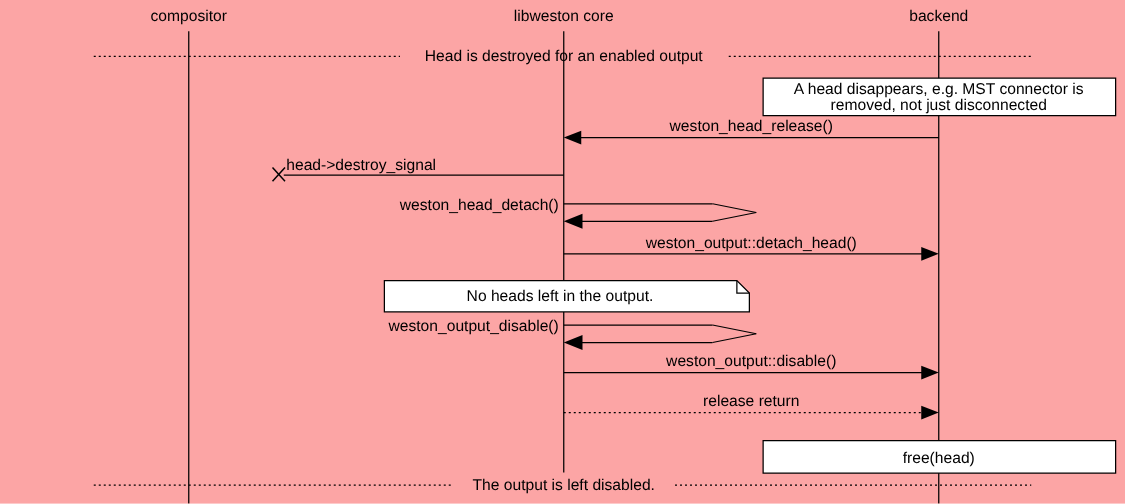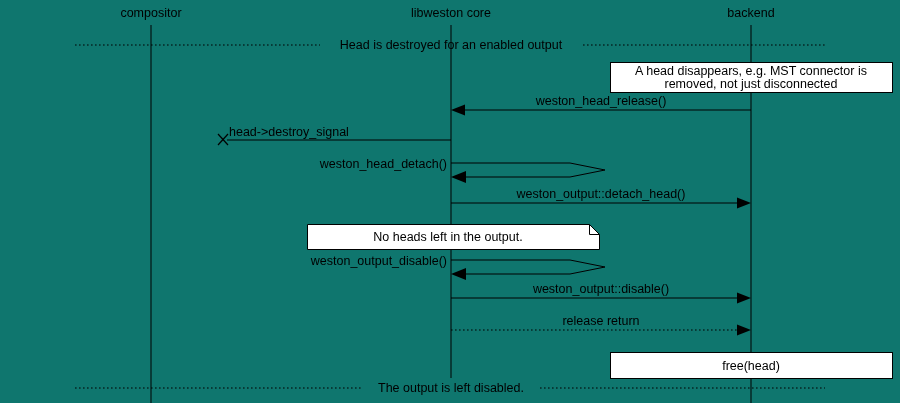--- a/index.html
+++ b/index.html
@@ -10,21 +10,21 @@
   }
   body {
     font-family: "Liberation Sans", sans-serif;
     color: #000000;
   }
   #diagram-root {
     position: relative;
     width: 900px;
     height: 403px;
     overflow: hidden;
-    background: #0f766e;
+    background: #fca5a5;
   }
   #diagram-svg {
     position: absolute;
     left: 0;
     top: 0;
     width: 900px;
     height: 403px;
   }
   .lifeline-label {
     font-size: 12.5px;

